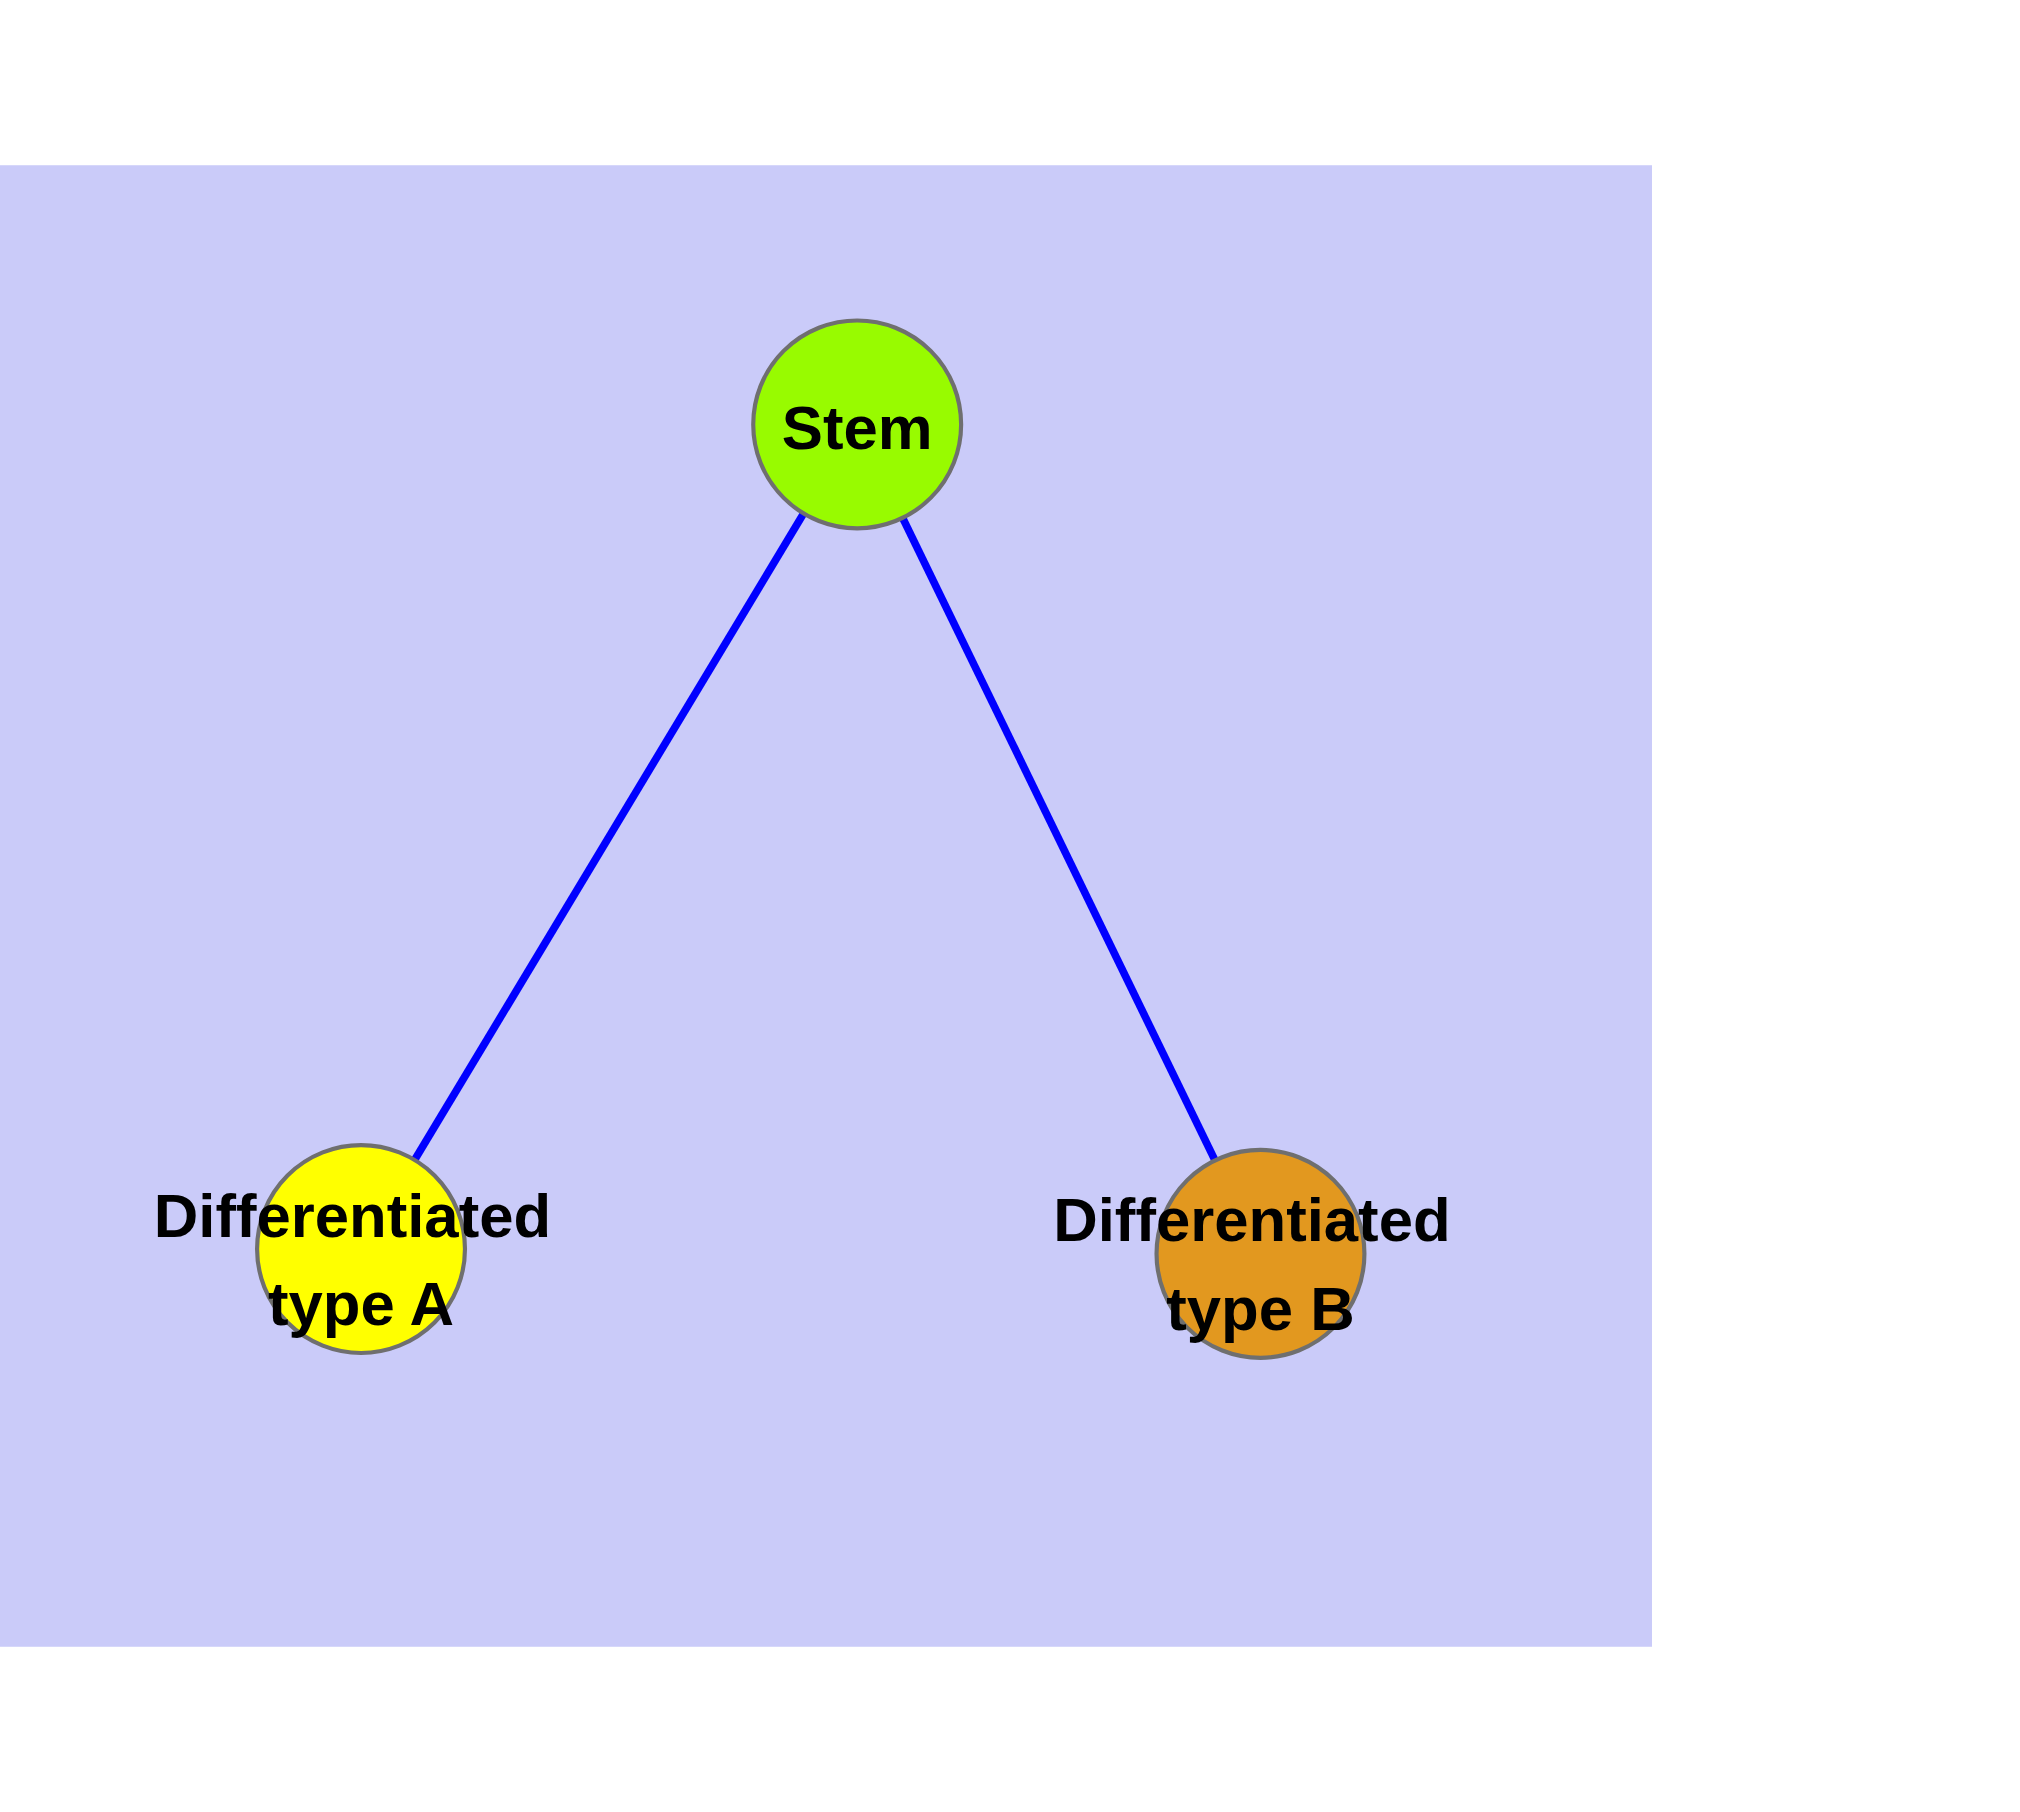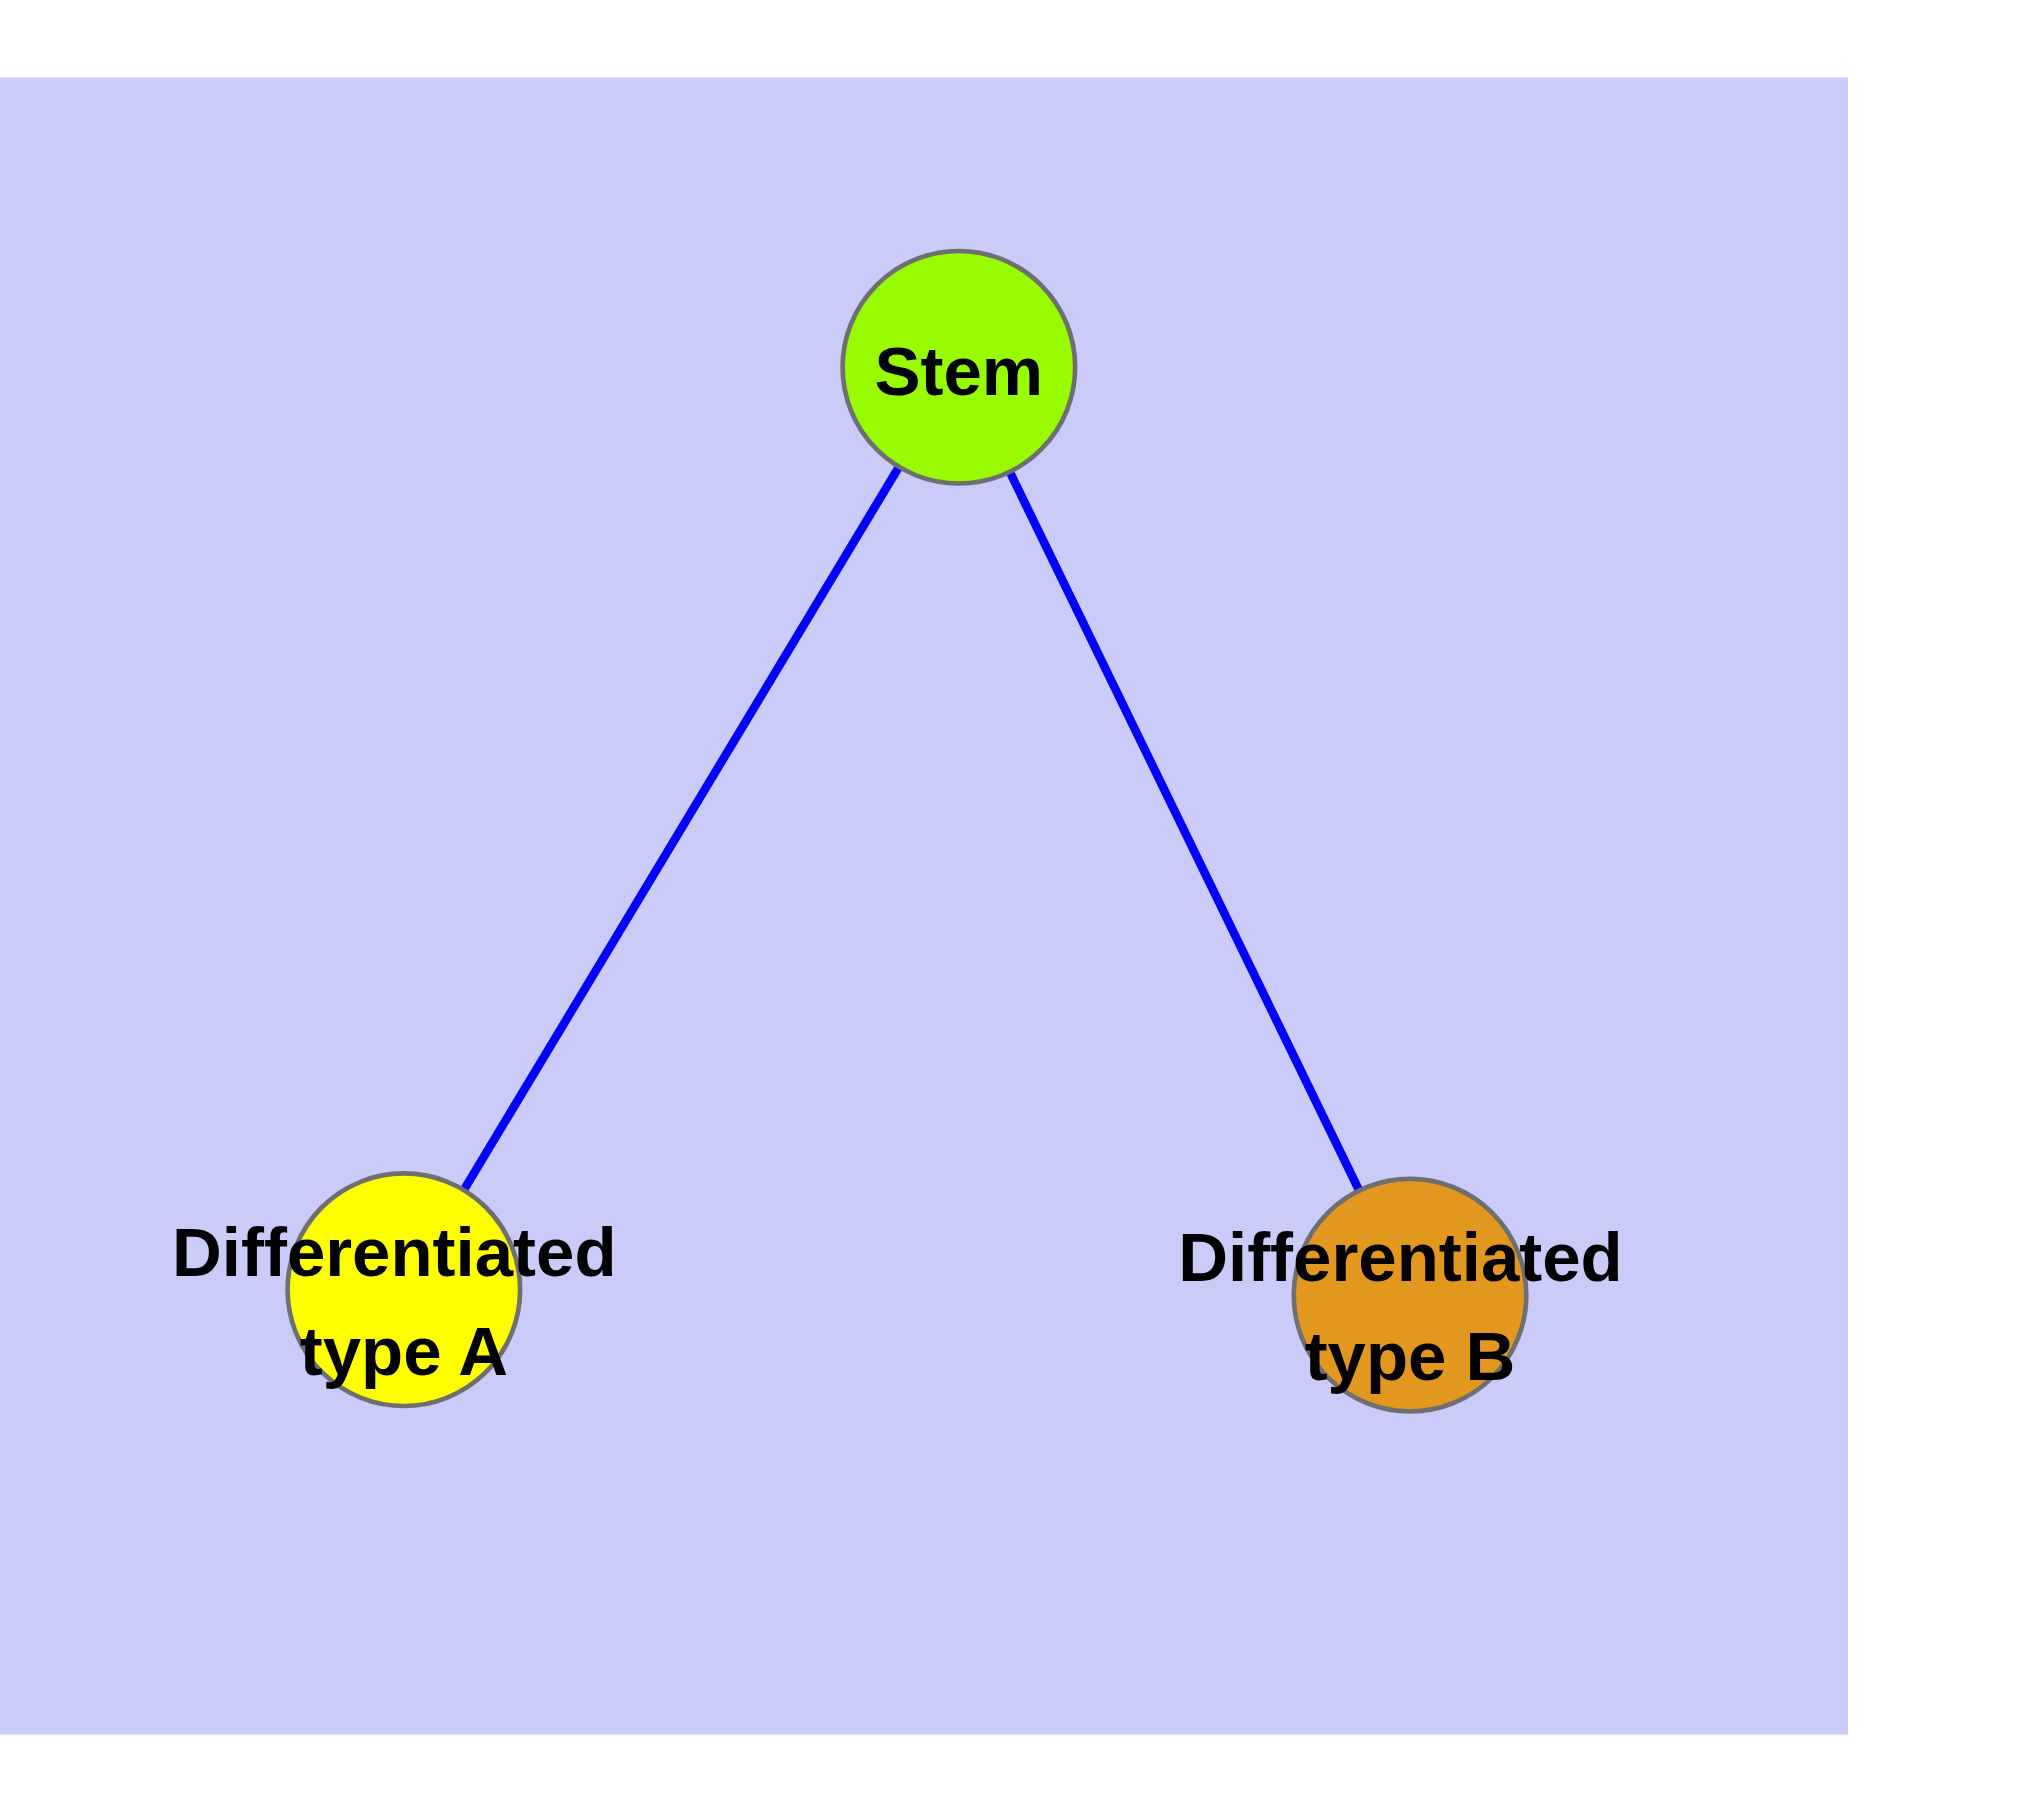--- a/index.html
+++ b/index.html
@@ -1,21 +1,21 @@
 <!DOCTYPE html>
 <html style="font-size:13.6px"><head>
 <meta charset="utf-8">
 <style>
   html, body {
     margin: 0;
     padding: 0;
     font-family: "Liberation Sans", sans-serif;
   }
   .canvas-wrap {
-    width: 1848px;
+    width: 1652px;
     height: 1812px;
     position: relative;
     overflow: hidden;
   }
   svg.graph {
     display: block;
     width: 100%;
     height: 100%;
   }
   .edge {

